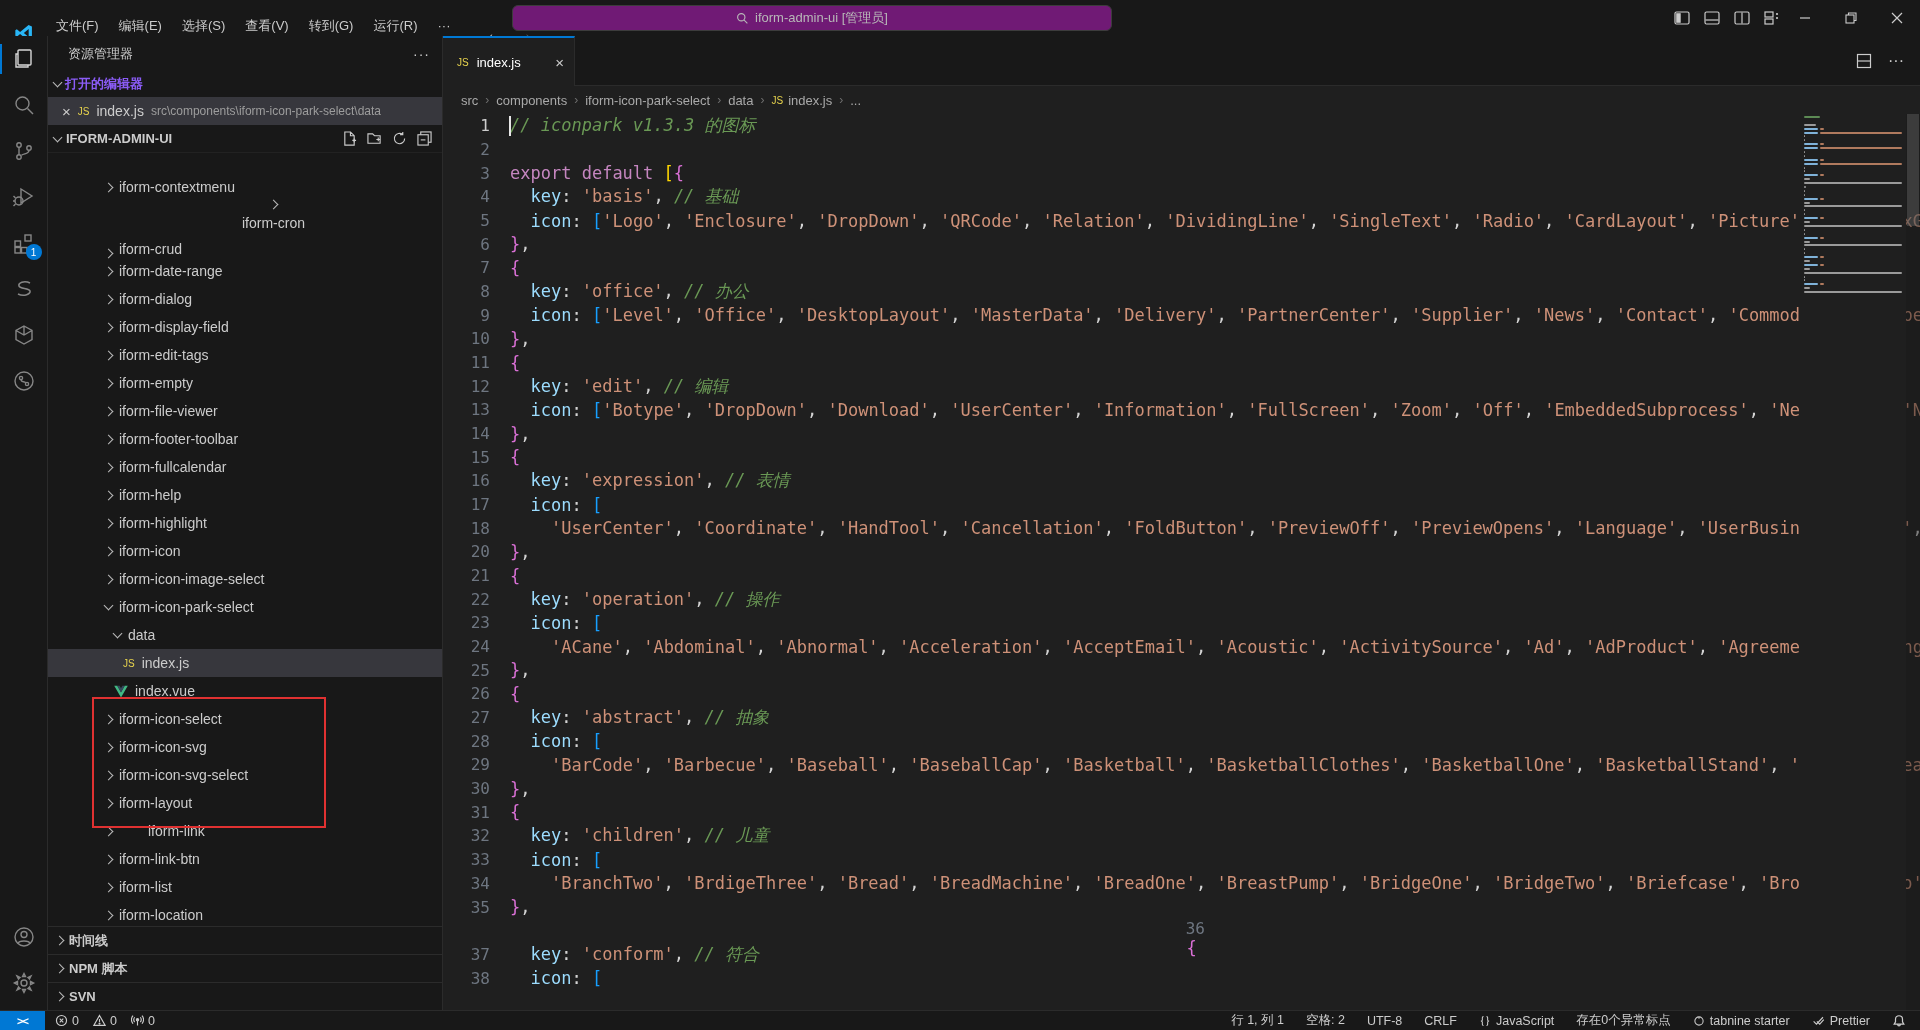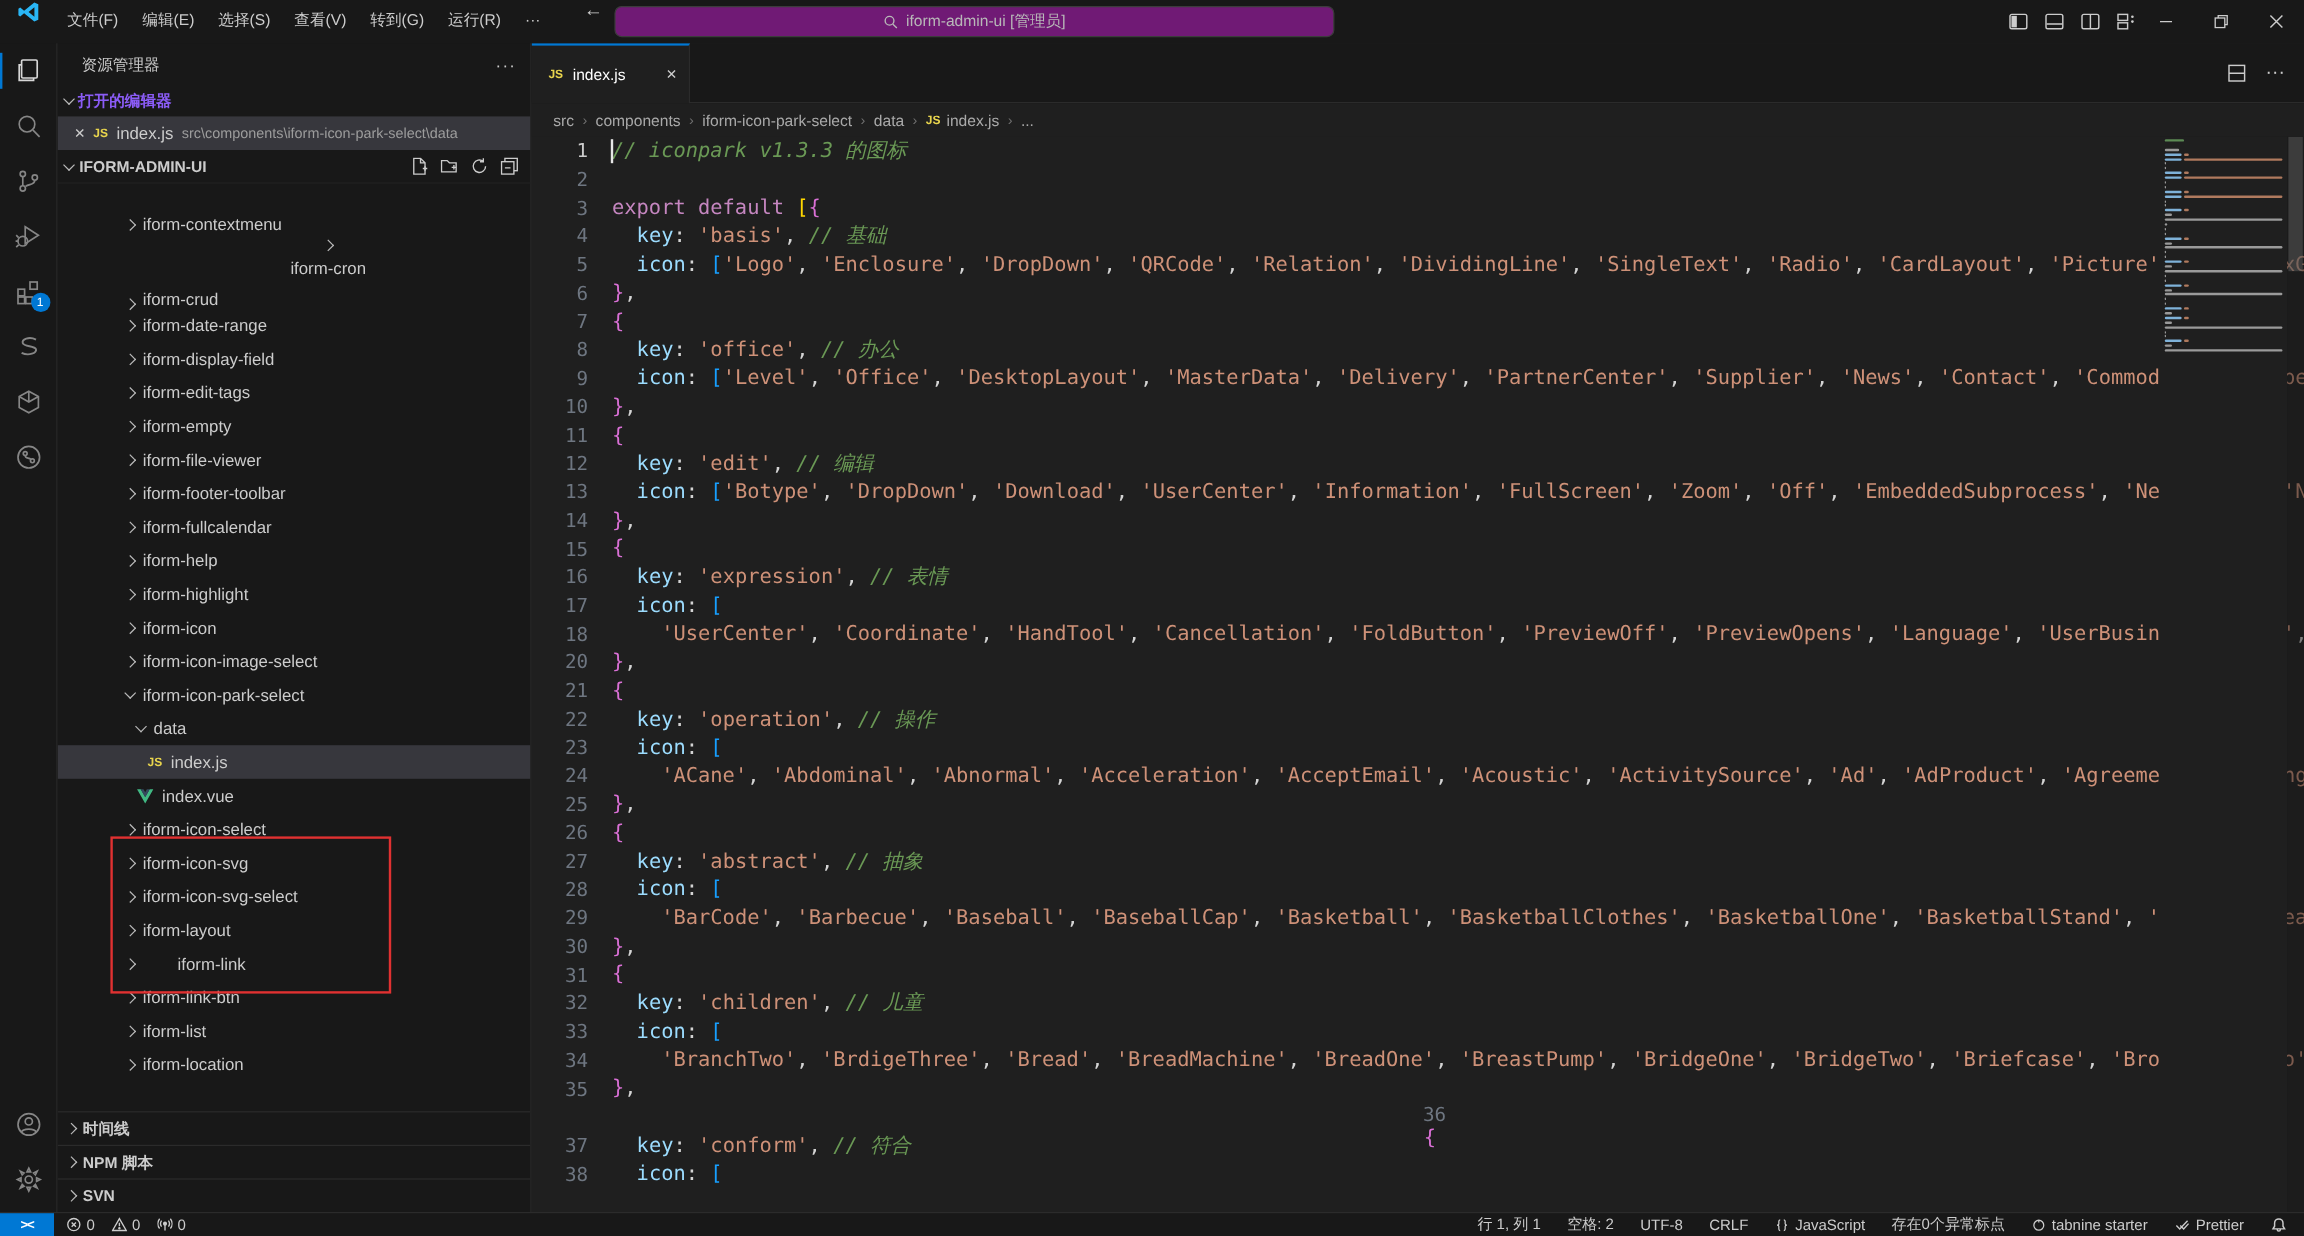--- a/index.html
+++ b/index.html
@@ -2,21 +2,21 @@
 <html><head>
 <meta charset="utf-8">
 <style>
   * { margin:0; padding:0; box-sizing:border-box; }
   html,body { width:1920px; height:1030px; overflow:hidden; background:#1f1f1f;
     font-family:"Liberation Sans", sans-serif; color:#cccccc; }
   svg { display:block; }
 
   
   .titlebar{ position:absolute; top:0; left:0; right:0; height:44px; background:#181818;
-    display:flex; align-items:flex-start; border-bottom:1px solid #2b2b2b; }
+    display:flex; align-items:flex-end; border-bottom:1px solid #2b2b2b; }
   .vslogo{ width:20px; height:20px; margin:0 12px 0 14px; }
   .menu{ display:flex; }
   .menu-item{ padding:0 10px; font-size:13px; color:#cccccc; line-height:34px; cursor:default; }
   .nav-arrows{ display:flex; gap:14px; margin-left:26px; font-size:16px; }
   .nav-arrows .dis{ color:#5a5a5a; }
   .searchbox{ position:absolute; left:512px; top:5px; width:600px; height:26px;
     background:#701a75; border:1px solid #3c3c3c; border-radius:6px;
     display:flex; align-items:center; justify-content:center; gap:6px;
     color:#b8b8b8; font-size:13px; }
   .win-icons{ position:absolute; right:140px; top:0; height:36px; display:flex; align-items:center; gap:14px; }
@@ -51,21 +51,21 @@
   .chev.exp{ transform:rotate(45deg); margin-top:-3px; }
   .oe-item{ height:28px; display:flex; align-items:center; gap:7px; padding-left:14px; background:#37373d; }
   .oe-close{ color:#cccccc; font-size:15px; }
   .oe-path{ color:#9d9d9d; font-size:12px; white-space:nowrap; overflow:hidden; }
   .proj-head{ height:28px; display:flex; align-items:center; gap:5px; padding-left:6px;
     font-size:13px; font-weight:700; border-bottom:1px solid #222; }
   .proj-actions{ margin-left:auto; display:flex; gap:10px; padding-right:10px; color:#cccccc; }
   .tree{ padding-top:20px; }
   .trow{ height:28px; display:flex; align-items:center; gap:7px; color:#cccccc; }
   .trow.sel{ background:#37373d; }
-  .fi-js{ font-size:10px; font-weight:700; color:#e8d44d; letter-spacing:0; }
+  .fi-js{ font-size:10px; font-weight:400; color:#e8d44d; letter-spacing:0; }
   .sb-bottom{ position:absolute; left:0; right:0; bottom:0; }
   .sb-bsect{ height:28px; display:flex; align-items:center; gap:6px; padding-left:8px;
     font-weight:700; font-size:13px; border-top:1px solid #2b2b2b; }
   .redbox{ position:absolute; border:2px solid #e03131; pointer-events:none; }
 
   
   .editor{ flex:1; position:relative; background:#1f1f1f; overflow:hidden; }
   .tabbar{ height:50px; background:#181818; border-bottom:1px solid #2b2b2b; display:flex; }
   .tab{ width:132px; height:50px; background:#1f1f1f; border-right:1px solid #2b2b2b;
     border-top:2px solid #0078d4; display:flex; align-items:center; gap:8px; padding:0 10px 0 14px;
@@ -297,20 +297,24 @@
           <span class="chev col"></span>
           <span>iform-cron</span>
         </div>
         <div class="trow" style="padding-left: 57px; align-items: flex-end;">
           <span class="chev col"></span>
           <span>iform-crud</span>
         </div>
         <div class="trow" style="padding-left: 57px;">
           <span class="chev col"></span>
           <span>iform-date-range</span>
+        </div>
+        <div class="trow" style="padding-left: 57px;">
+          <span class="chev col"></span>
+          <span>iform-dialog</span>
         </div>
         <div class="trow" style="padding-left: 57px;">
           <span class="chev col"></span>
           <span>iform-display-field</span>
         </div>
         <div class="trow" style="padding-left: 57px;">
           <span class="chev col"></span>
           <span>iform-edit-tags</span>
         </div>
         <div class="trow" style="padding-left: 57px;">

